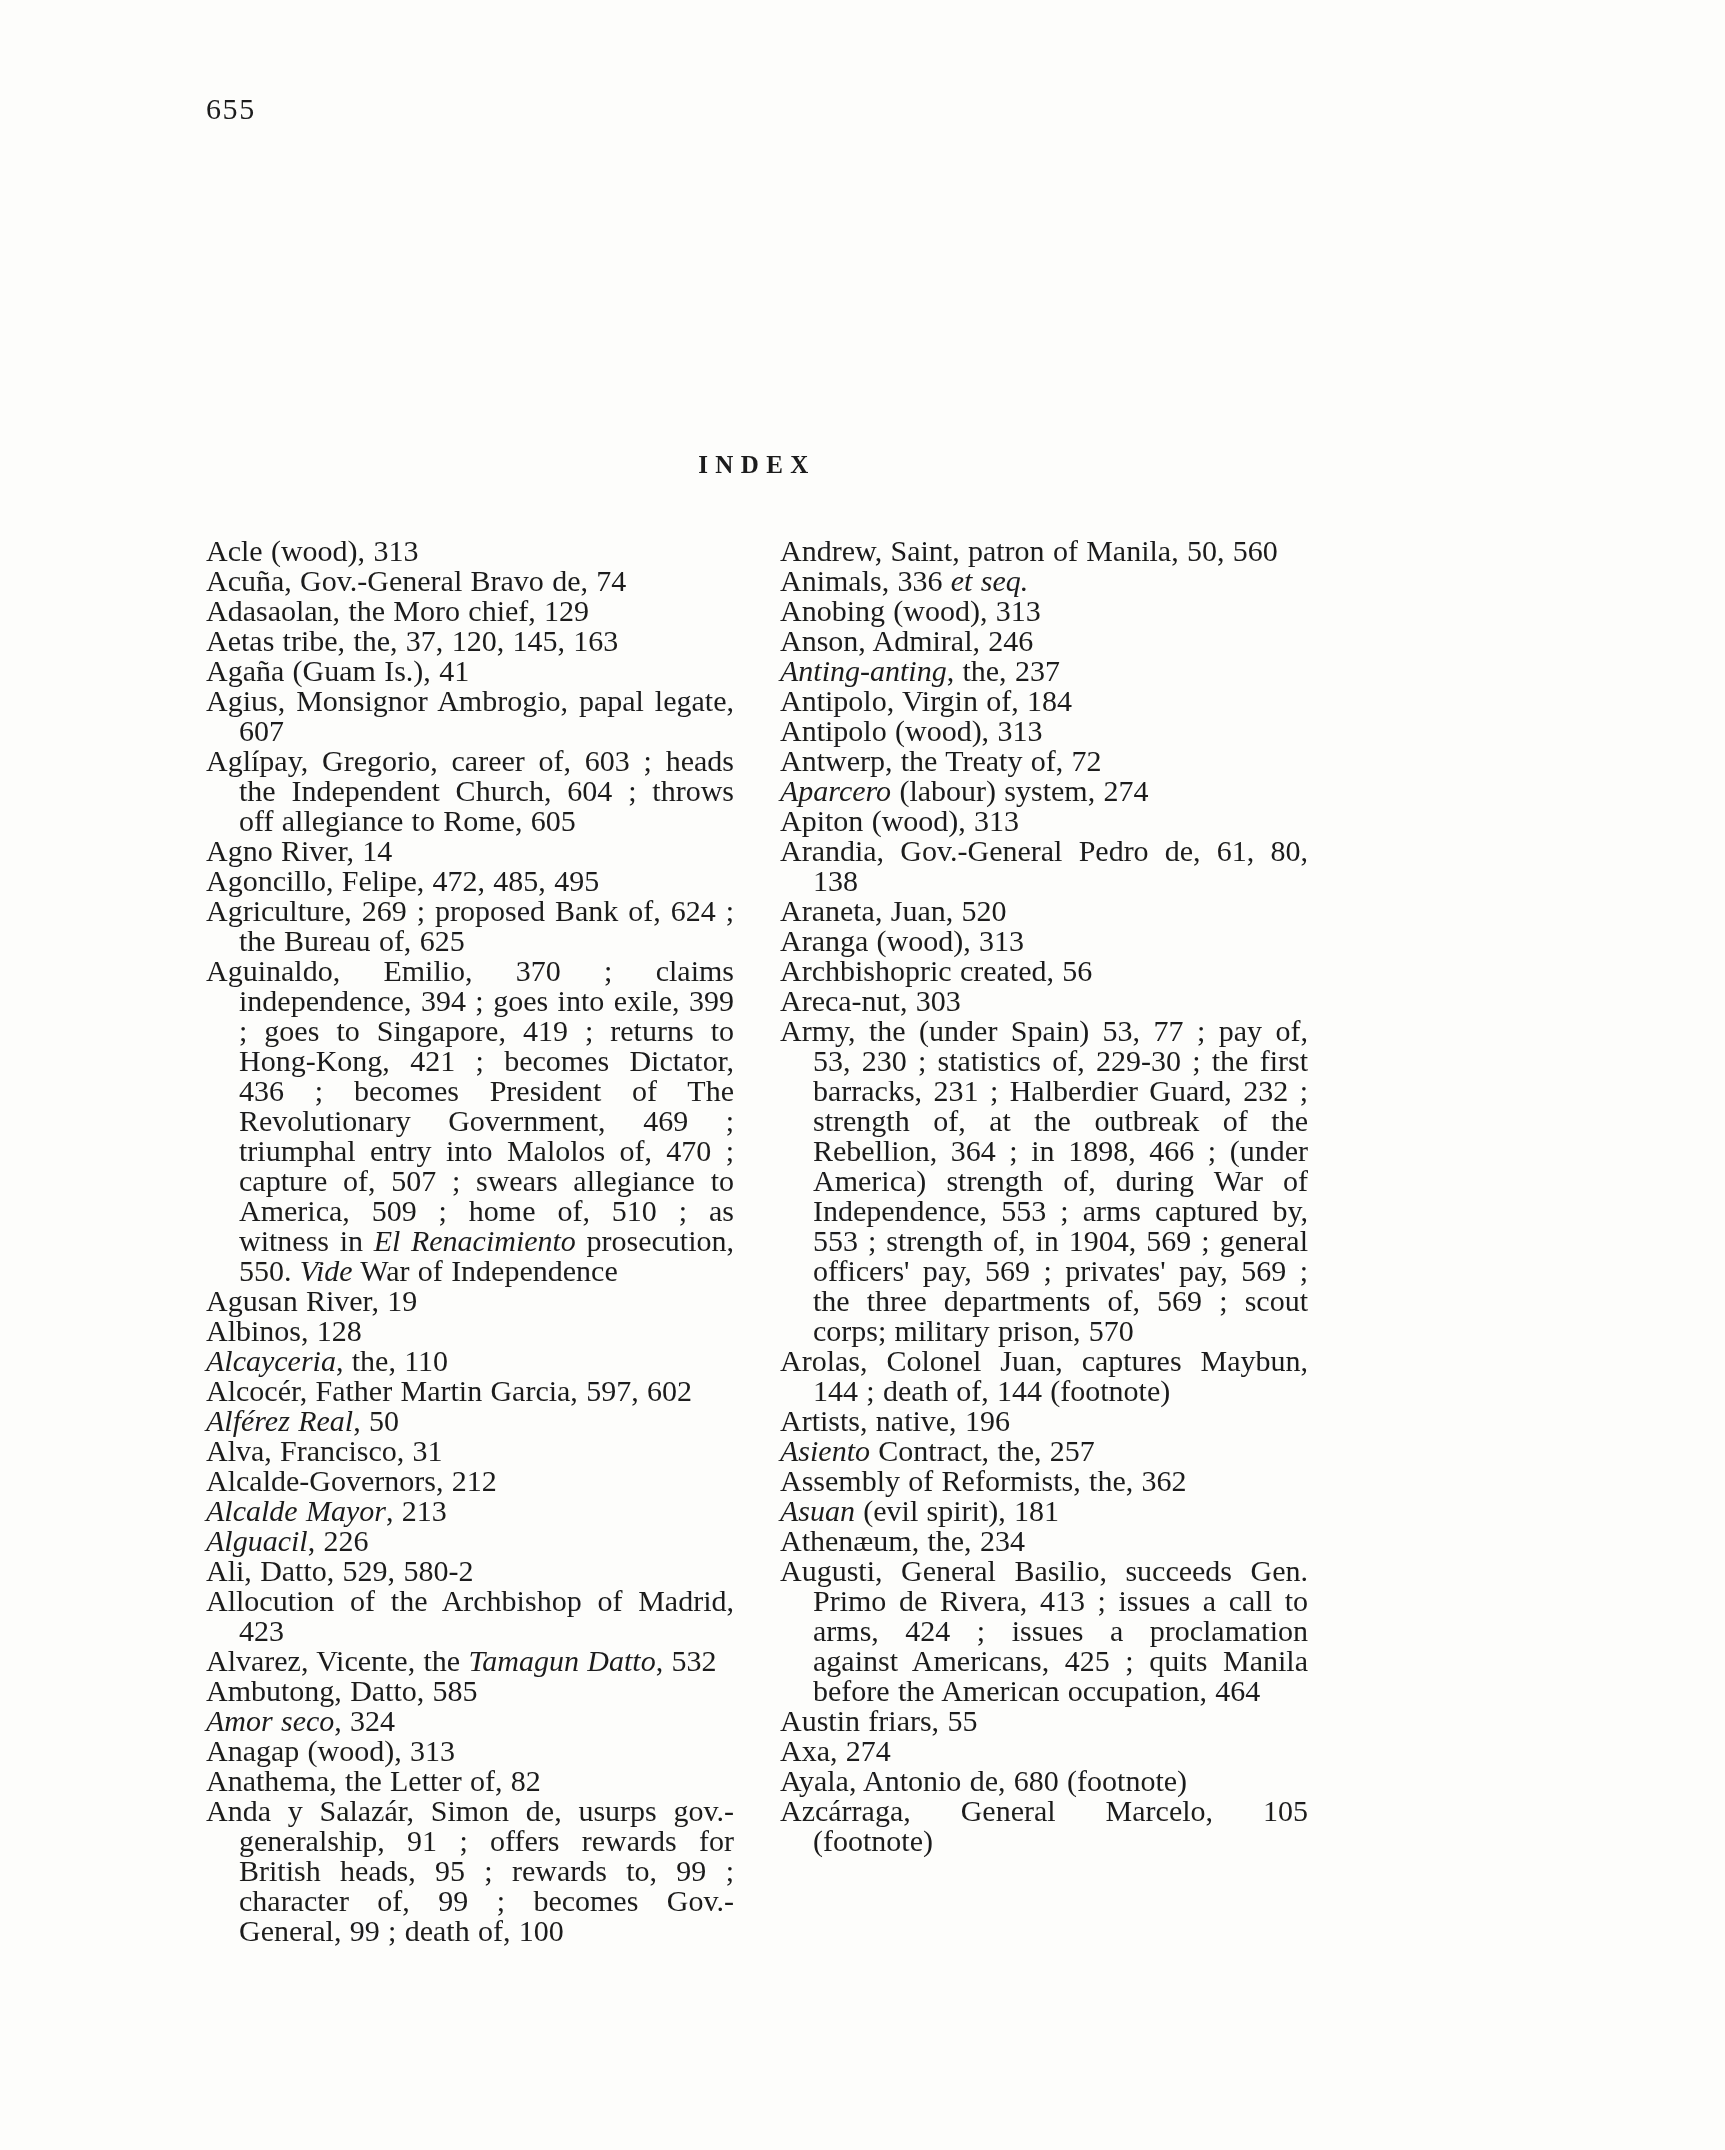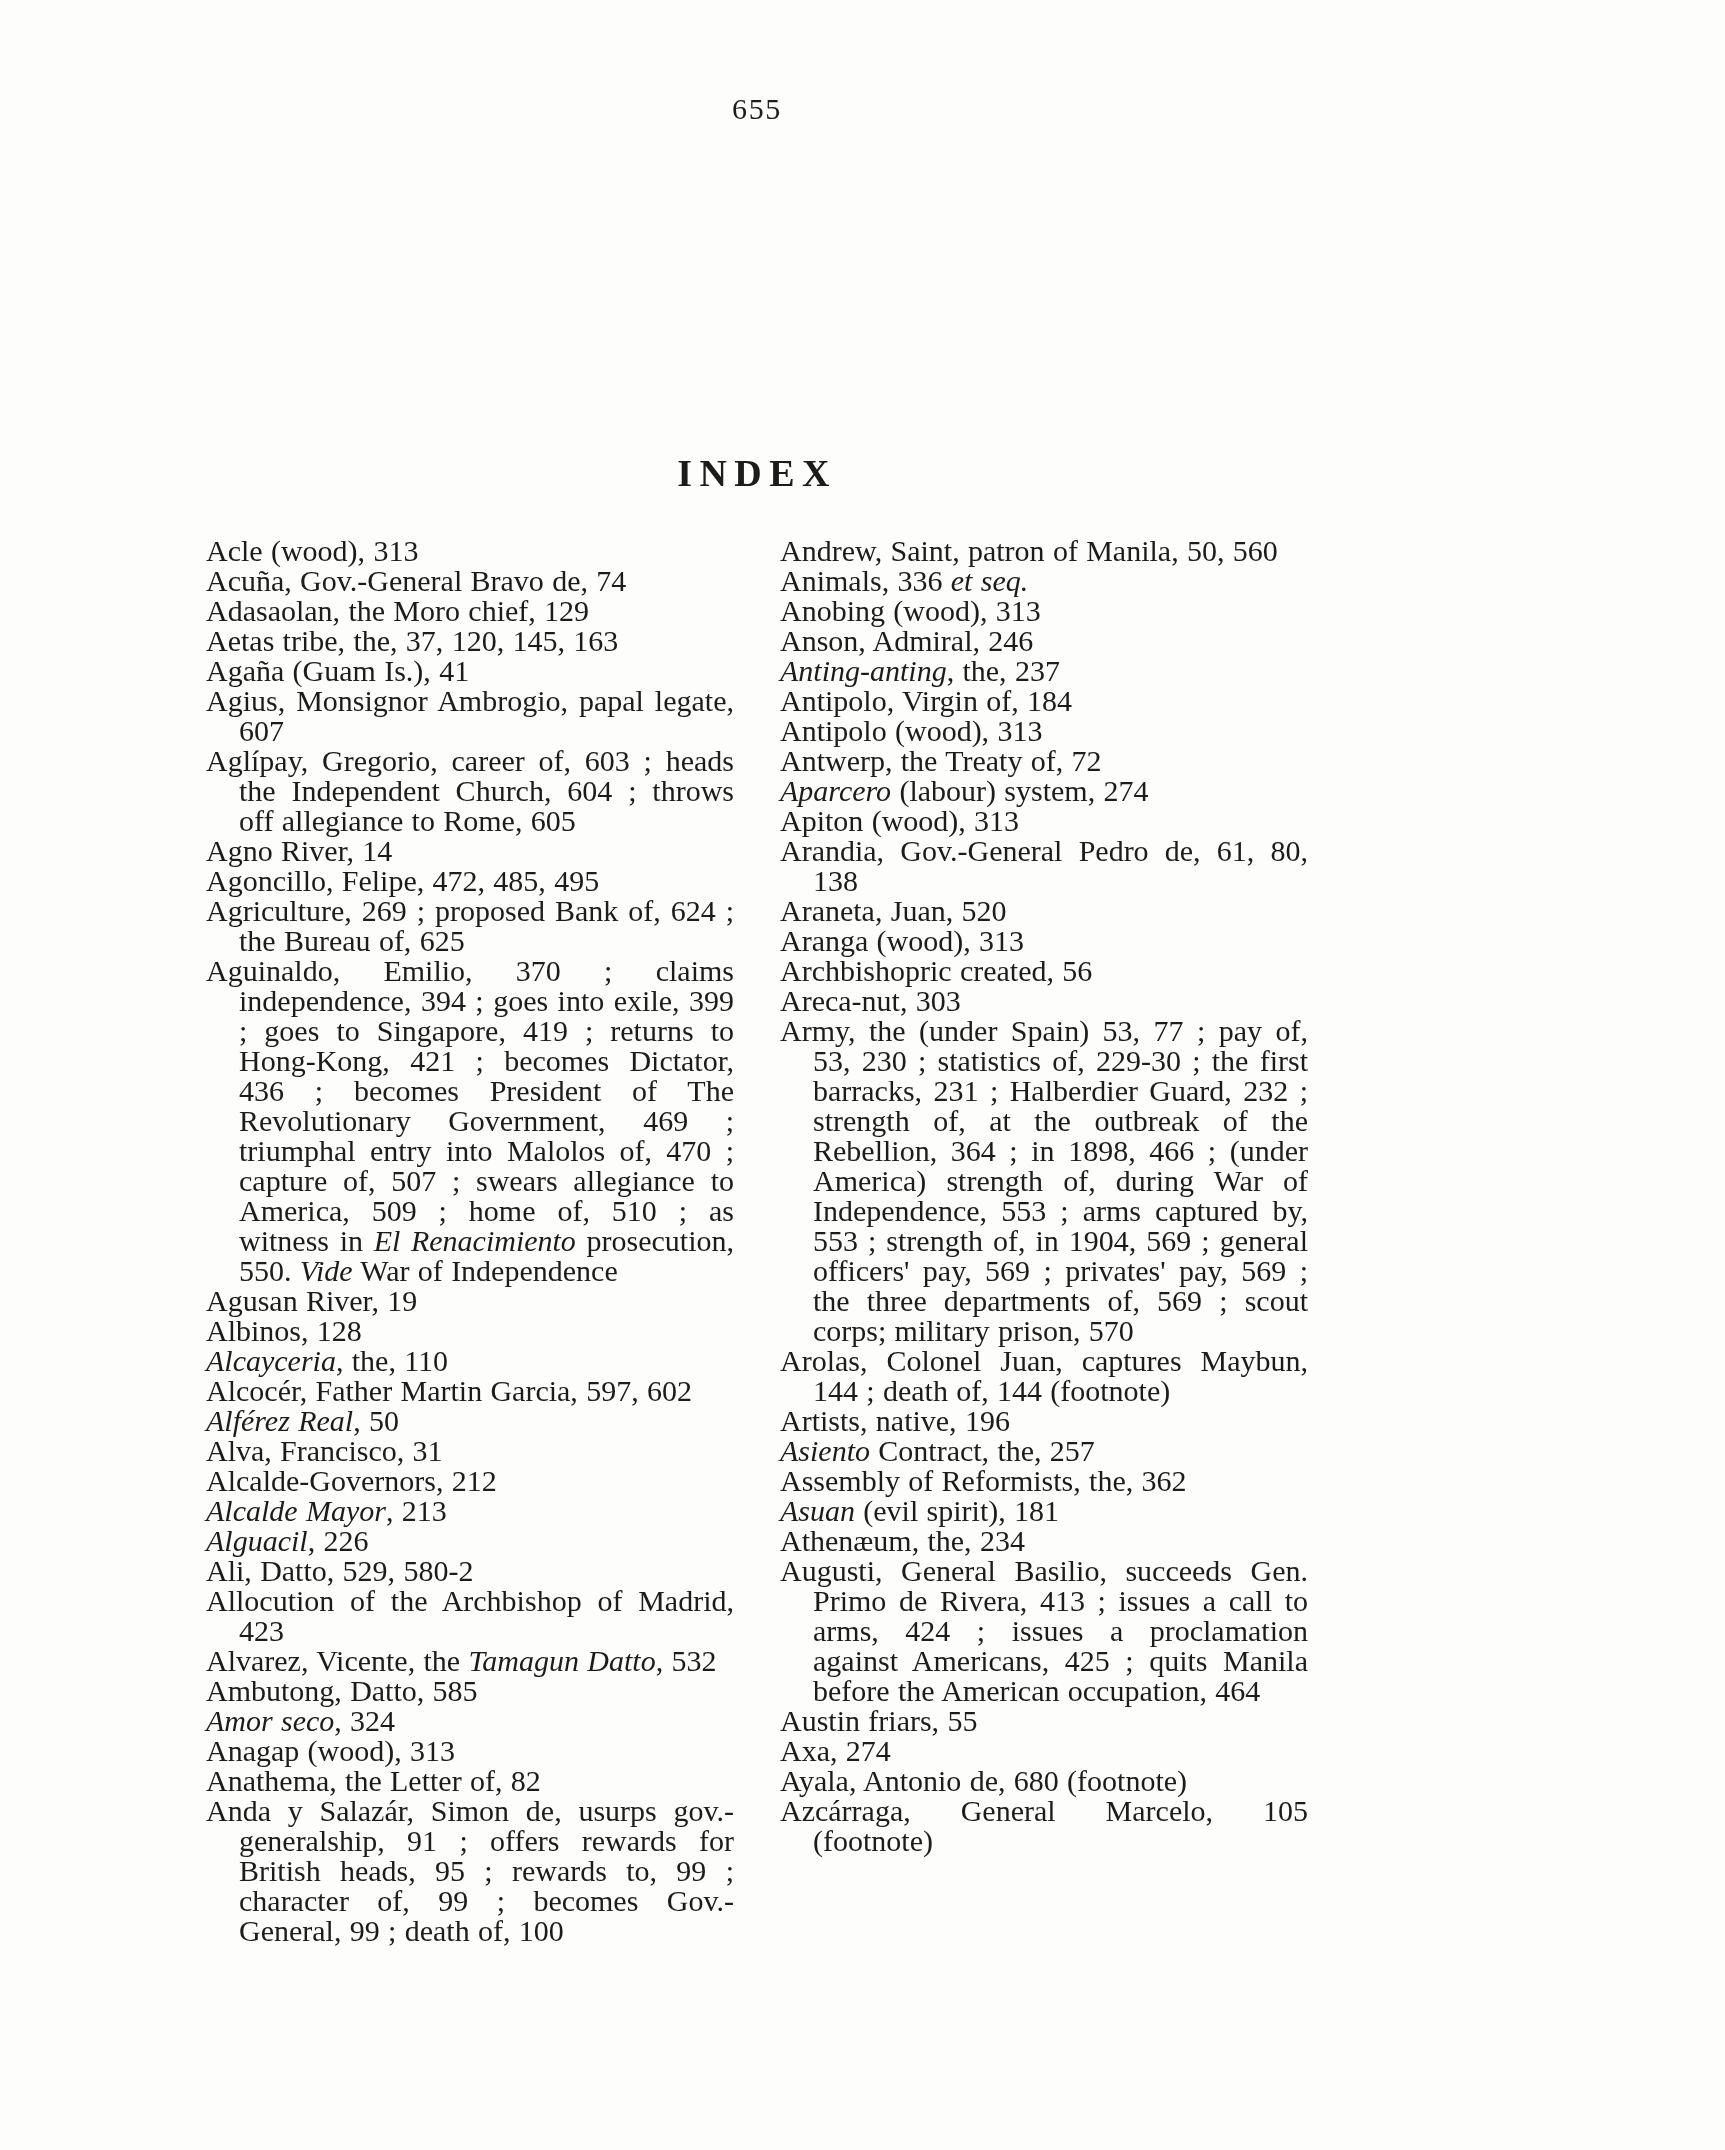--- a/index.html
+++ b/index.html
@@ -14,31 +14,30 @@
     position: relative;
     width: 1725px;
     height: 2151px;
     overflow: hidden;
   }
   .page-number {
     position: absolute;
     top: 92px;
     left: 206px;
     width: 1102px;
-    text-align: center;
     font-size: 30px;
     letter-spacing: 1.6px;
   }
   .page-title {
     position: absolute;
     top: 451px;
     left: 206px;
     width: 1102px;
     text-align: center;
-    font-size: 38px;
+    font-size: 25px;
     font-weight: 700;
     letter-spacing: 7.4px;
   }
   .columns {
     position: absolute;
     top: 536px;
     left: 206px;
     width: 1102px;
     display: flex;
     gap: 46px;

